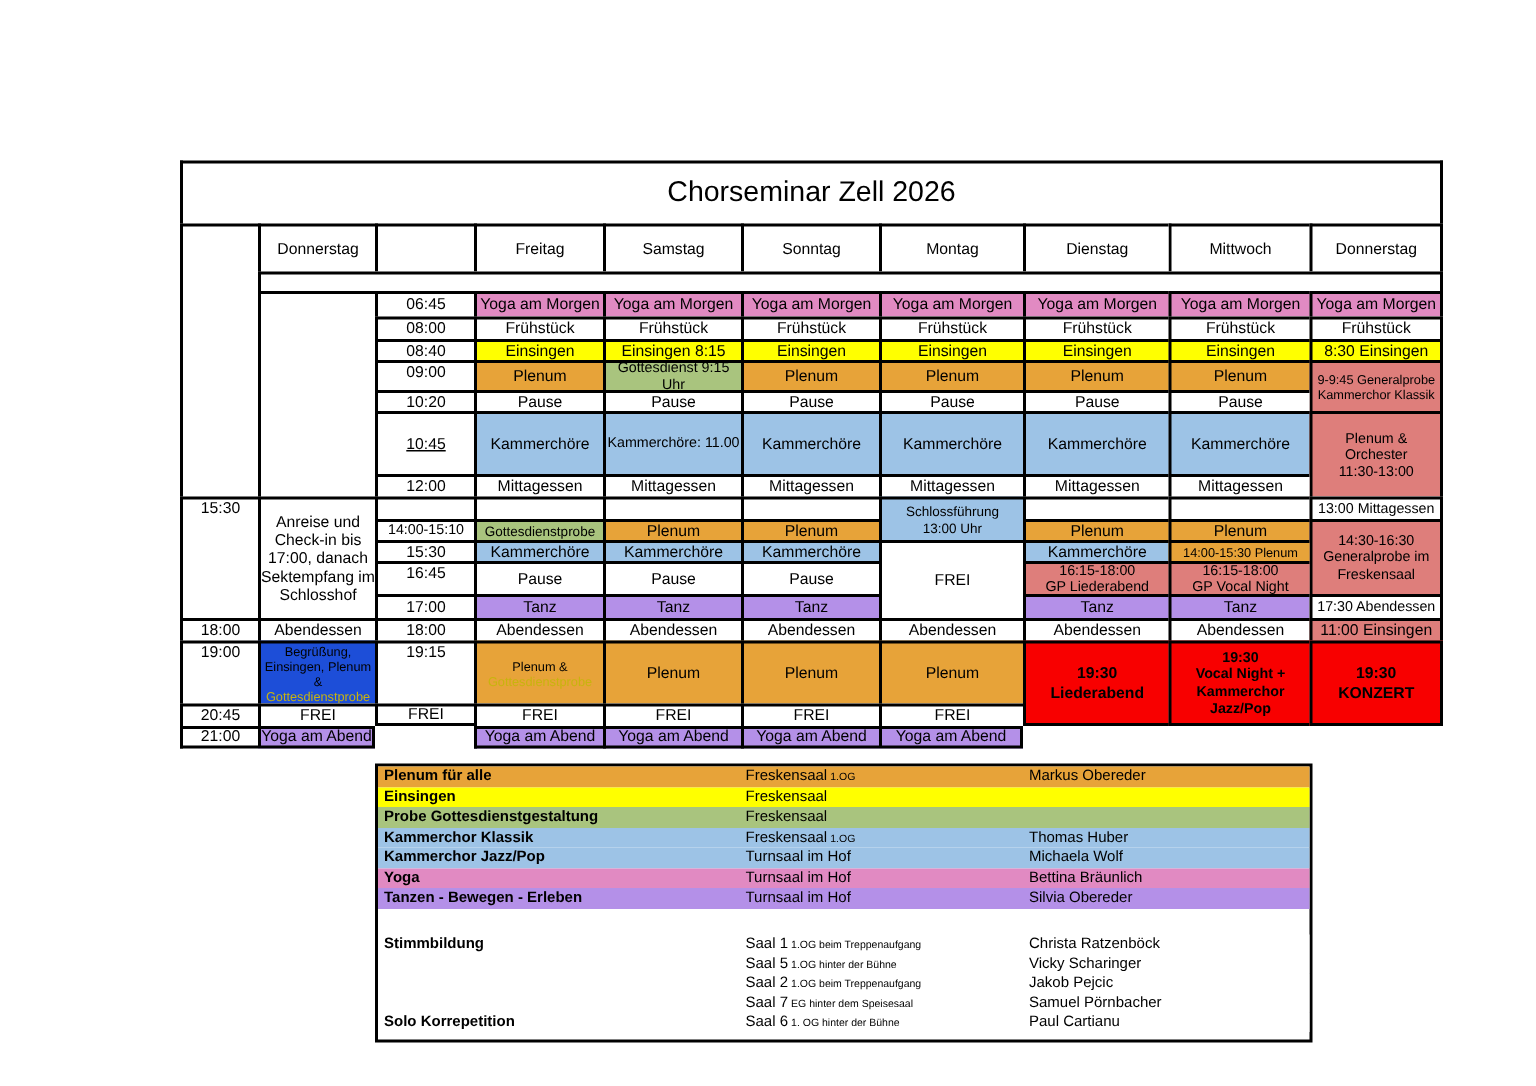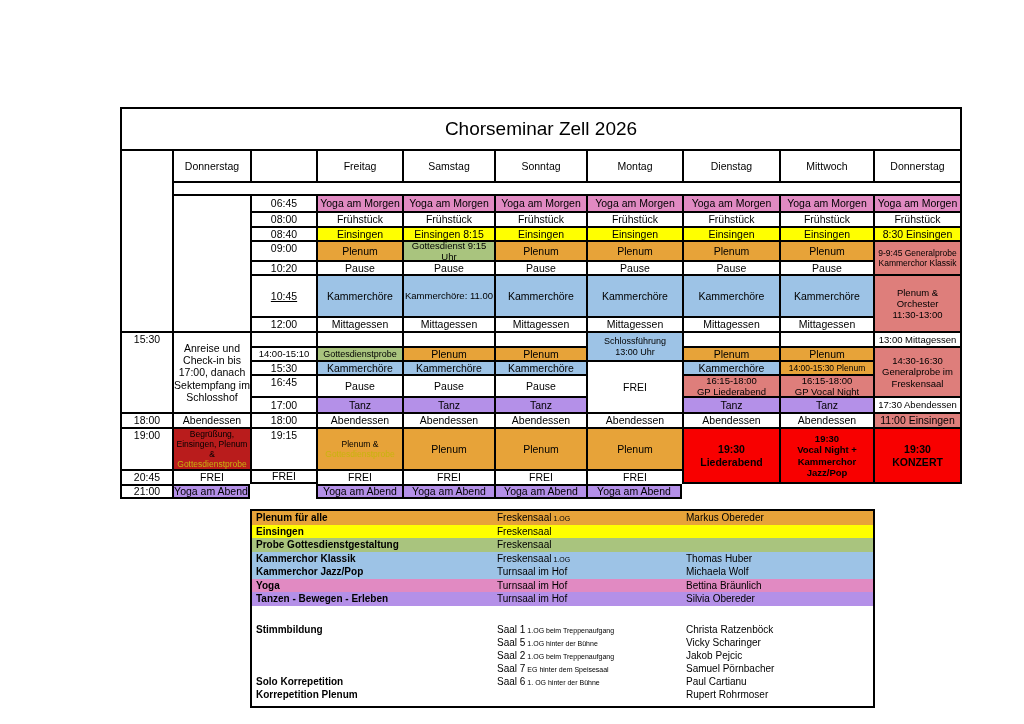--- a/index.html
+++ b/index.html
@@ -386,21 +386,21 @@
         </div>
         <div class="cell" style="grid-area: 15 / 9 / span 1 / span 1;">
           <span>Abendessen</span>
         </div>
         <div class="cell br" style="grid-area: 15 / 10 / span 1 / span 1; background: rgb(222, 126, 123);">
           <span>11:00 Einsingen</span>
         </div>
         <div class="cell vtop" style="grid-area: 16 / 1 / span 1 / span 1;">
           <span>19:00</span>
         </div>
-        <div class="cell" style="grid-area: 16 / 2 / span 1 / span 1; background: #b91c1c; font-size: 8.5px;">
+        <div class="cell" style="grid-area: 16 / 2 / span 1 / span 1; background: #1d4ed8; font-size: 8.5px;">
           <span>Begrüßung,
 Einsingen, Plenum &amp;</span>
           <span class="accent">Gottesdienstprobe</span>
         </div>
         <div class="cell vtop" style="grid-area: 16 / 3 / span 1 / span 1;">
           <span>19:15</span>
         </div>
         <div class="cell" style="grid-area: 16 / 4 / span 1 / span 1; background: rgb(231, 163, 57); font-size: 8.5px;">
           <span>Plenum &amp;</span>
           <span class="accent">Gottesdienstprobe</span>
@@ -524,19 +524,14 @@
       <div class="legend-row room">
         <span class="lbl"></span>
         <span class="loc"><span>Saal 7</span><span class="loc-small">EG hinter dem Speisesaal</span></span>
         <span class="nm">Samuel Pörnbacher</span>
       </div>
       <div class="legend-row room">
         <span class="lbl">Solo Korrepetition</span>
         <span class="loc"><span>Saal 6</span><span class="loc-small">1. OG hinter der Bühne</span></span>
         <span class="nm">Paul Cartianu</span>
       </div>
-      <div class="legend-row room">
-        <span class="lbl">Korrepetition Plenum</span>
-        <span class="loc"><span></span><span class="loc-small"></span></span>
-        <span class="nm">Rupert Rohrmoser</span>
-      </div>
     </div>
 </div>
 
 </body></html>

